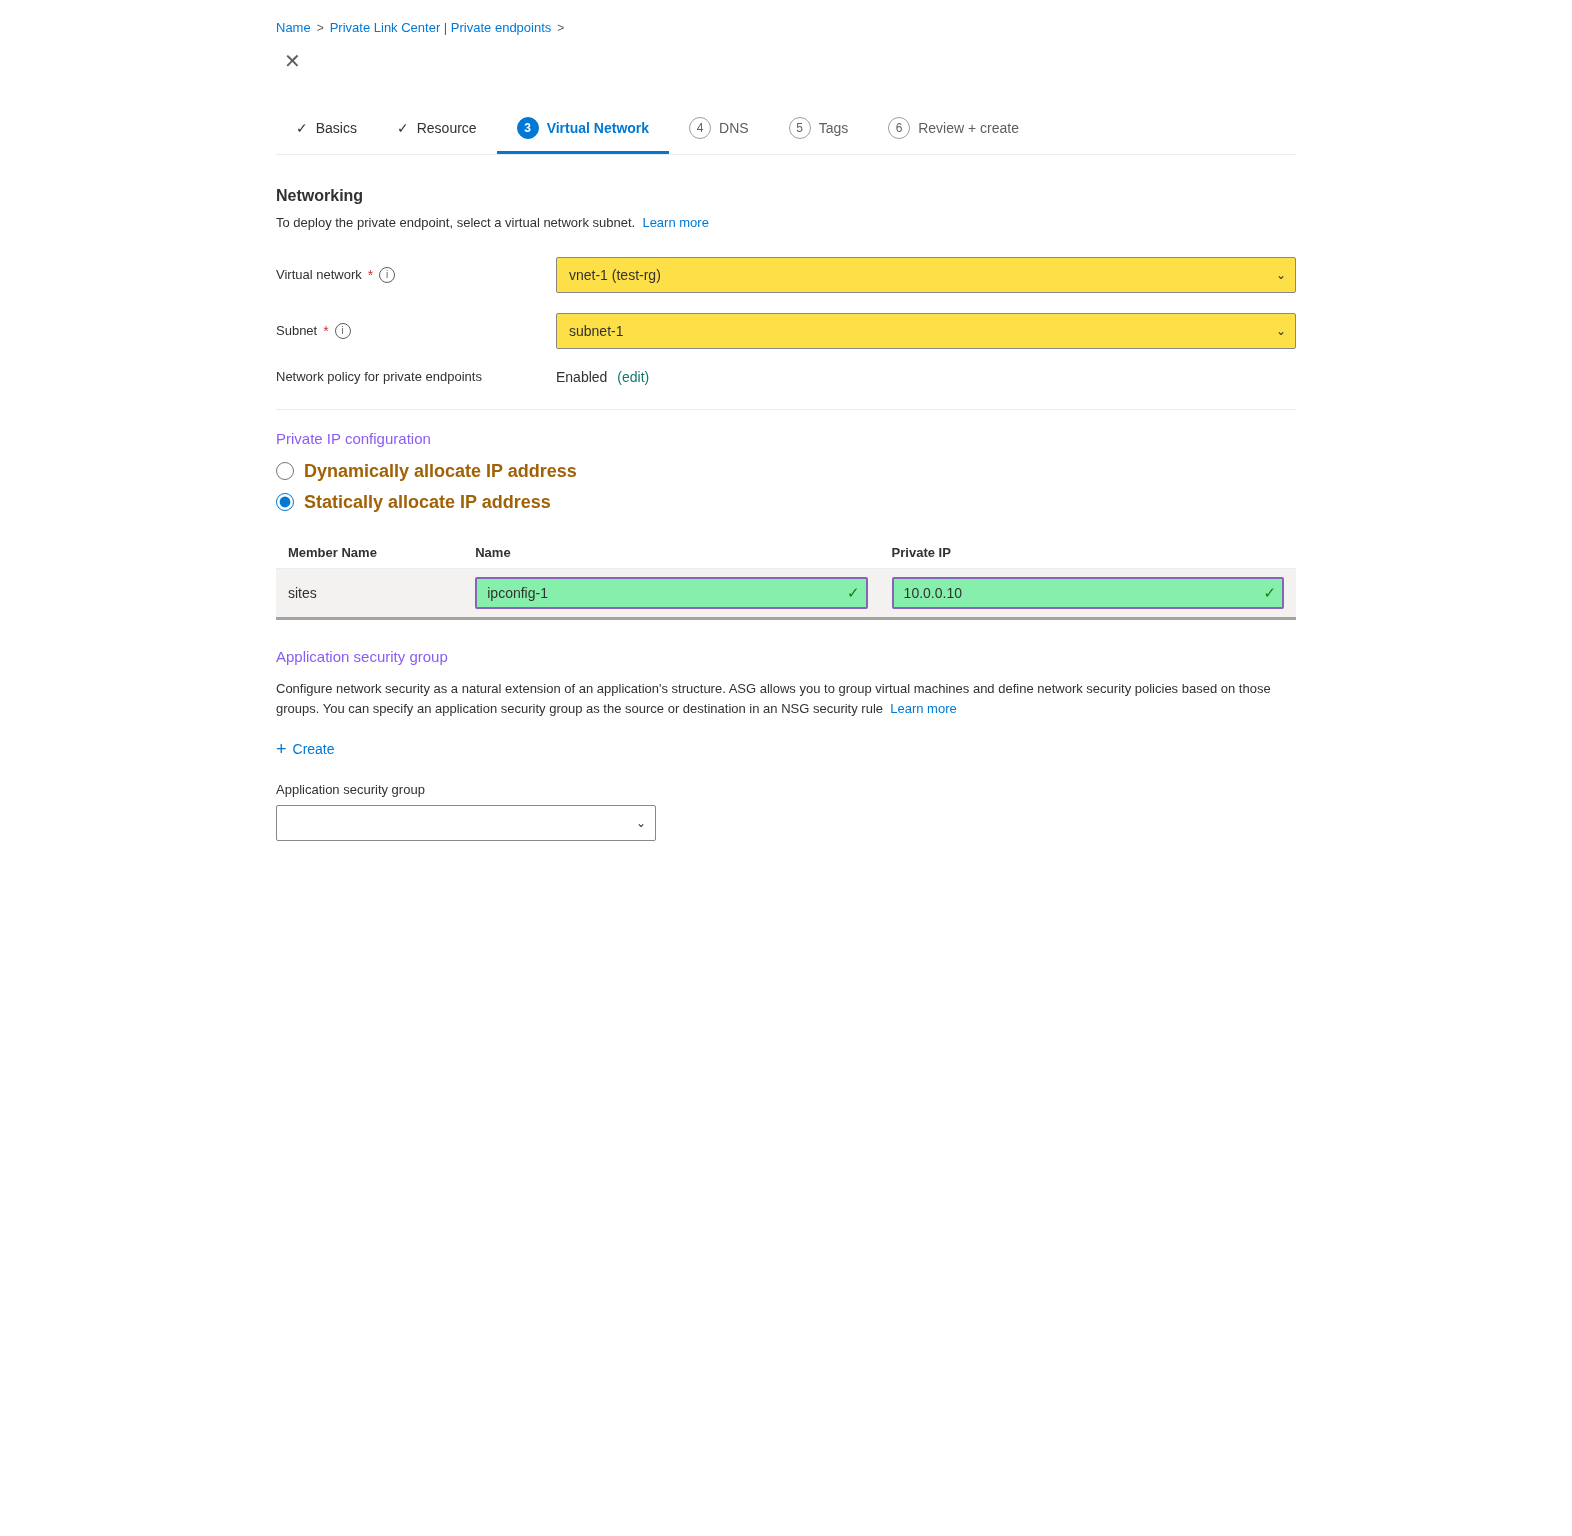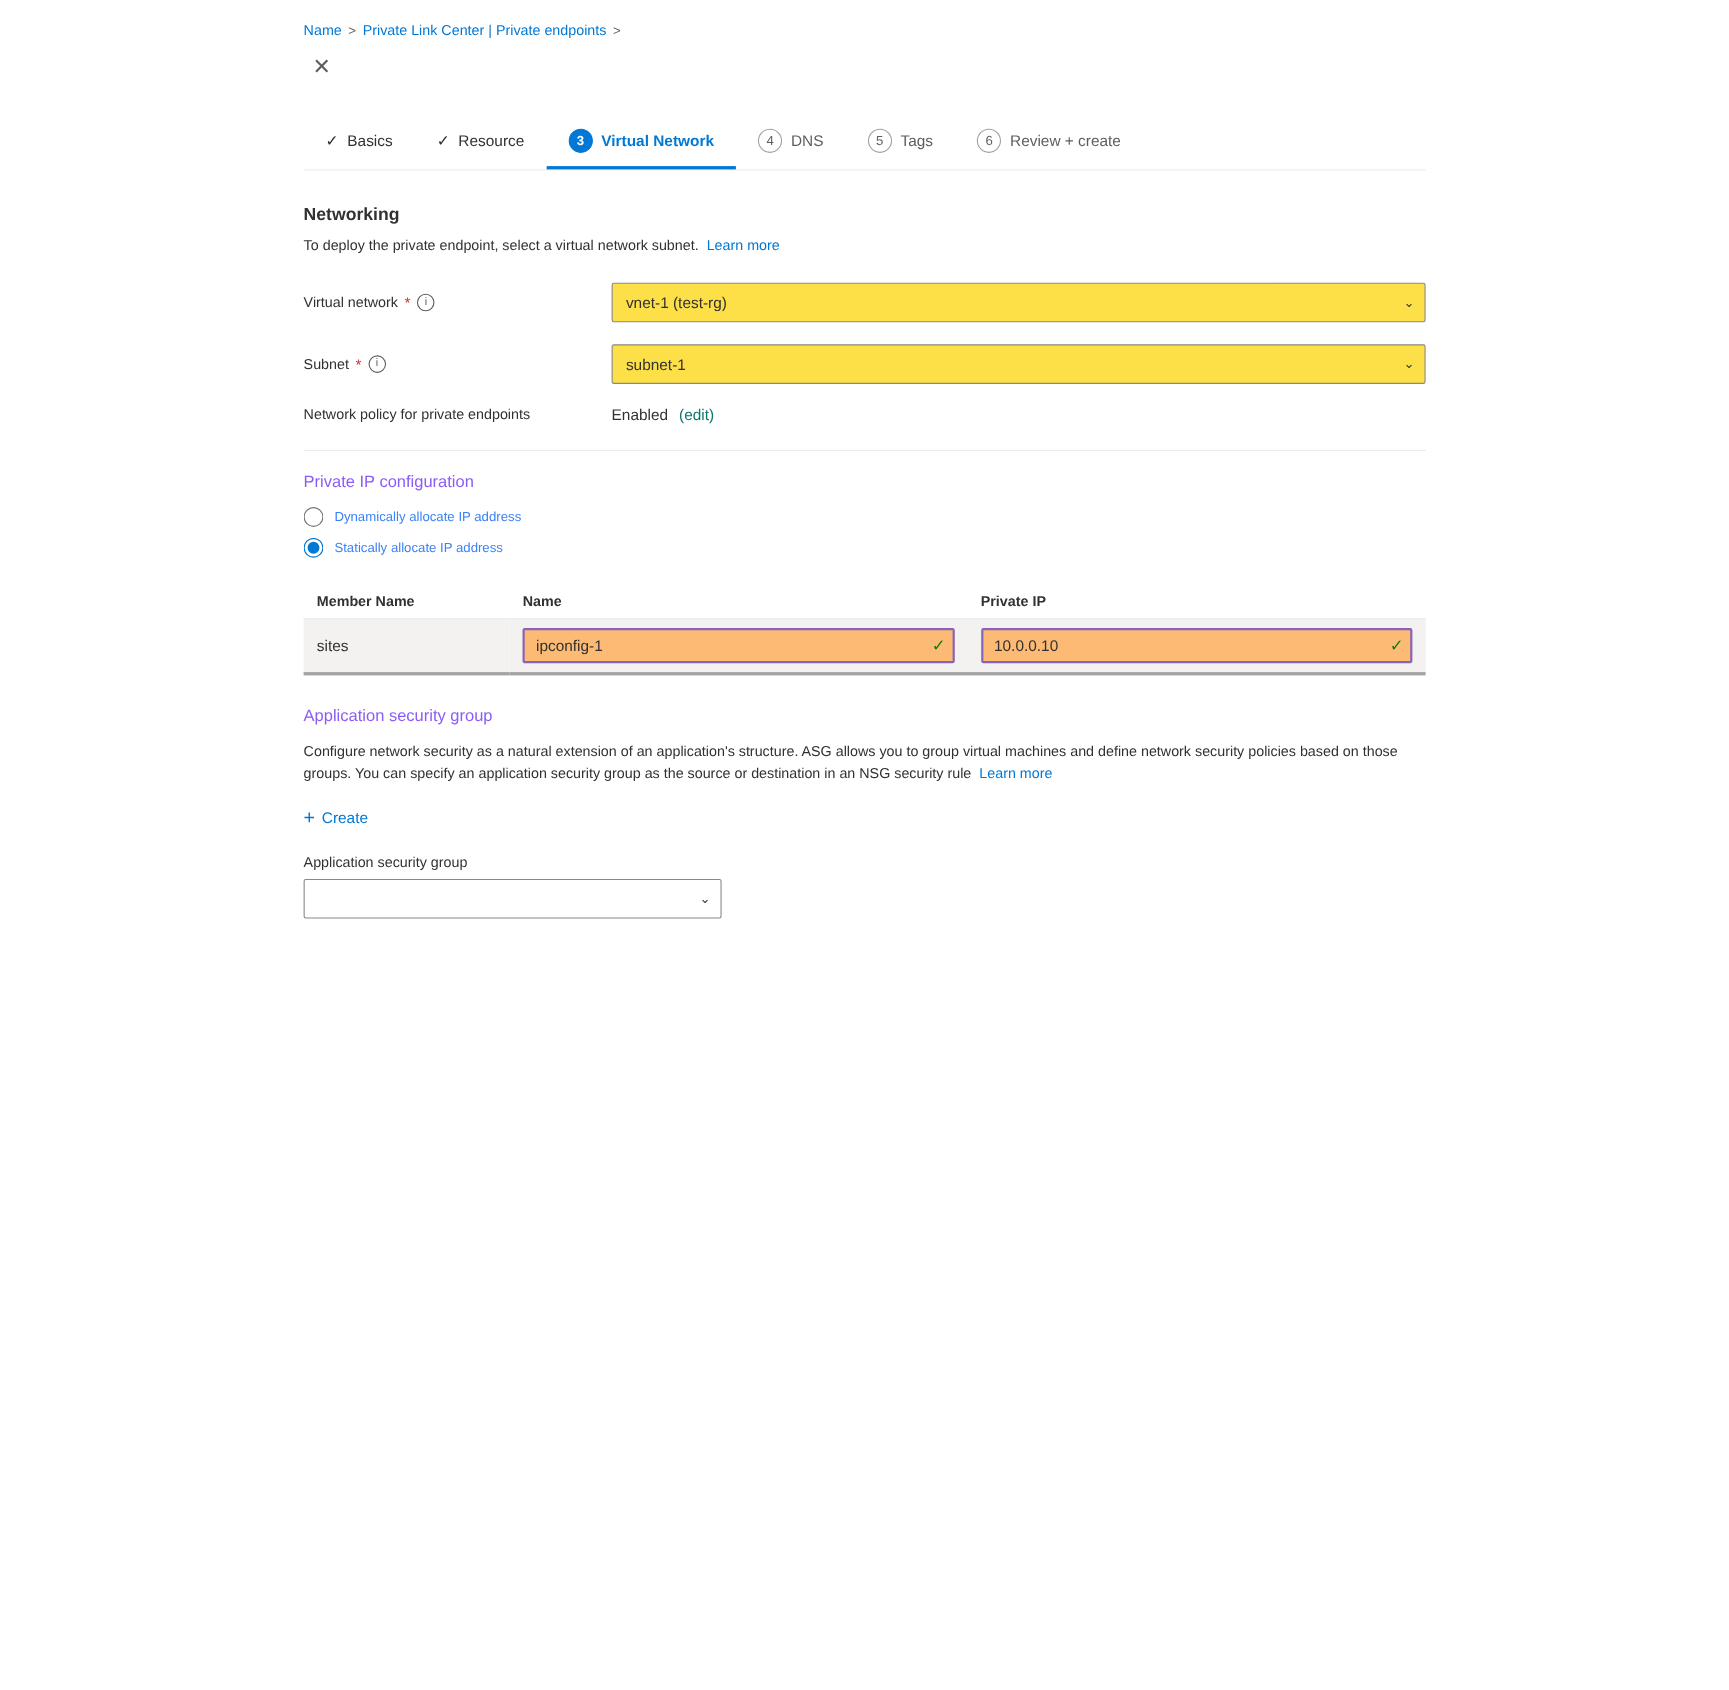--- a/index.html
+++ b/index.html
@@ -232,22 +232,23 @@
       gap: 10px;
       cursor: pointer;
     }
     .radio-input {
       width: 18px;
       height: 18px;
       accent-color: #0078d4;
       cursor: pointer;
     }
     .radio-label {
-      font-size: 12px;
-      color: #3b82f6;
+      font-size: 18px;
+      color: #a16207;
+      font-weight: bold;
     }
 
     
     .ip-table {
       width: 100%;
       border-collapse: collapse;
       margin-bottom: 28px;
     }
     .ip-table th {
       text-align: left;
@@ -274,21 +275,21 @@
       align-items: center;
     }
     .ip-input-field {
       width: 100%;
       height: 32px;
       border: 2px solid #8764b8;
       border-radius: 2px;
       padding: 0 32px 0 10px;
       font-size: 14px;
       color: #323130;
-      background: #fdba74;
+      background: #86efac;
       outline: none;
     }
     .ip-input-check {
       position: absolute;
       right: 8px;
       color: #107c10;
       font-size: 15px;
     }
 
     

